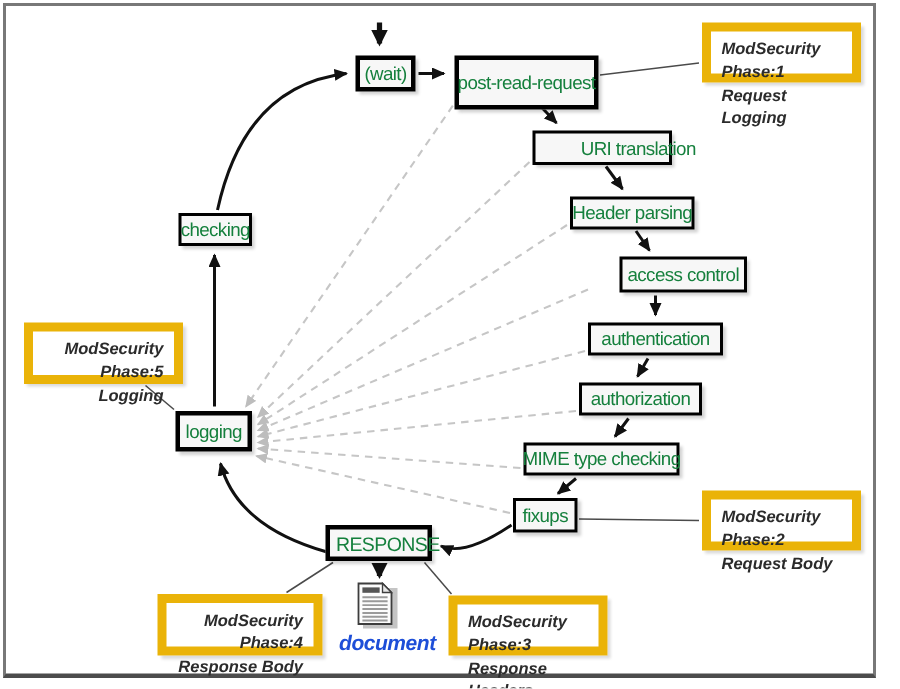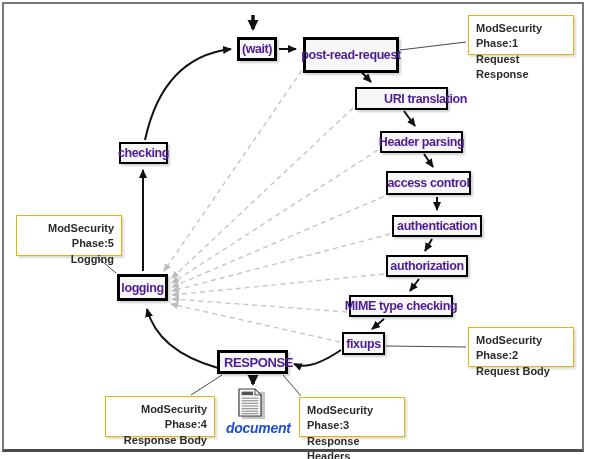--- a/index.html
+++ b/index.html
@@ -8,30 +8,30 @@
     font-family:"Liberation Sans",sans-serif;overflow:hidden;
   }
   .frame{
     position:absolute;left:2px;top:2px;width:578px;height:445px;
     border:2px solid #787878;border-bottom:3px solid #4c4c4c;background:transparent;
   }
   svg.wires{position:absolute;left:0;top:0;width:600px;height:459px;}
   .node{
     position:absolute;background:#f7f7f7;border:2px solid #000;
     display:flex;align-items:center;justify-content:center;
-    font-weight:bold;font-size:12.5px;letter-spacing:-0.4px;color:#4c1d95;
+    font-weight:normal;font-size:12.5px;letter-spacing:-0.4px;color:#15803d;
     white-space:nowrap;box-shadow:2px 2px 2px rgba(0,0,0,0.18);
     box-sizing:border-box;
   }
   .node.major{border-width:3px;}
   .ann{
-    position:absolute;background:#ffffff;border:1px solid #eab308;
+    position:absolute;background:#ffffff;border:6px solid #eab308;
     box-shadow:2px 2px 2px rgba(0,0,0,0.15);
     font-weight:bold;font-size:11px;color:#2b2b2b;line-height:1.4;
-    padding:5px 7px;box-sizing:border-box;
+    padding:5px 7px;box-sizing:border-box;font-style:italic;
   }
   .ann span{display:block;}
   .ann.align-right{text-align:right;}
   .doc-label{
     position:absolute;font-weight:bold;font-style:italic;font-size:14px;
     color:#1d4ed8;letter-spacing:-0.3px;
   }
   .doc-icon{position:absolute;}
 </style>
 </head>
@@ -100,21 +100,21 @@
   </div>
 
   <div class="node" style="left:355px;top:87px;width:93px;height:23px;padding-left:48px;">
     <span>URI translation</span>
   </div>
 
   <div class="node" style="left:380px;top:131px;width:83px;height:22px;">
     <span>Header parsing</span>
   </div>
 
-  <div class="node" style="left:386px;top:171px;width:85px;height:24px;">
+  <div class="node" style="left:413px;top:171px;width:85px;height:24px;">
     <span>access control</span>
   </div>
 
   <div class="node" style="left:392px;top:215px;width:90px;height:22px;">
     <span>authentication</span>
   </div>
 
   <div class="node" style="left:386px;top:255px;width:82px;height:22px;">
     <span>authorization</span>
   </div>
@@ -134,21 +134,21 @@
   <div class="node major" style="left:117px;top:274px;width:51px;height:27px;">
     <span>logging</span>
   </div>
 
   <div class="node" style="left:119px;top:142px;width:49px;height:22px;">
     <span>checking</span>
   </div>
 
   <div class="ann" style="left:468px;top:15px;width:106px;height:40px;">
     <span>ModSecurity Phase:1</span>
-    <span>Request Response</span>
+    <span>Request Logging</span>
   </div>
 
   <div class="ann" style="left:468px;top:327px;width:106px;height:40px;">
     <span>ModSecurity Phase:2</span>
     <span>Request Body</span>
   </div>
 
   <div class="ann" style="left:299px;top:397px;width:106px;height:40px;">
     <span>ModSecurity Phase:3</span>
     <span>Response Headers</span>

